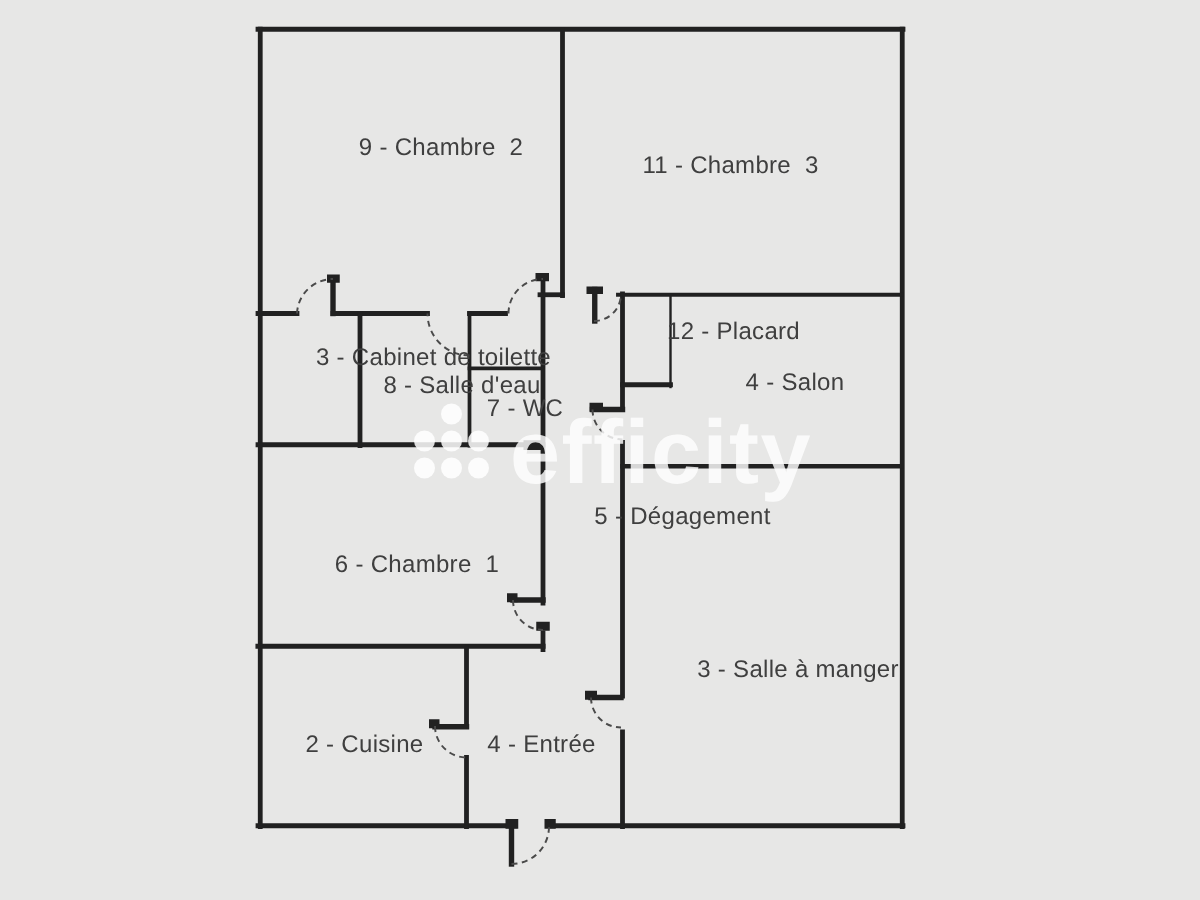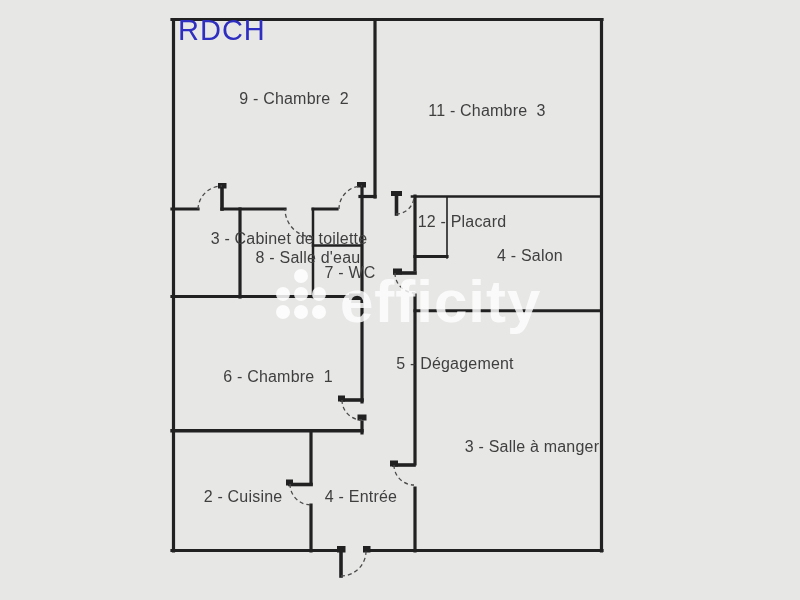--- a/index.html
+++ b/index.html
@@ -101,33 +101,32 @@
       <path d="M395,273 A20,20 0 0 0 415,293"></path>
       <path d="M394,465 A20,20 0 0 0 414,485"></path>
       <path d="M290,484 A21,21 0 0 0 311,505"></path>
       <path d="M341,576 A25,25 0 0 0 366,551.5"></path>
     </g>
   </svg>
 
   <div>
     <div class="room-label" style="left:294px;top:99px">9 - Chambre  2</div>
     <div class="room-label" style="left:487px;top:111px">11 - Chambre  3</div>
-    <div class="room-label" style="left:462px;top:222px">12 - Placard</div>
+    <div class="room-label" style="left:489px;top:222px">12 - Placard</div>
     <div class="room-label" style="left:530px;top:256px">4 - Salon</div>
     <div class="room-label" style="left:289px;top:239px">3 - Cabinet de toilette</div>
     <div class="room-label" style="left:308px;top:258px">8 - Salle d'eau</div>
     <div class="room-label" style="left:350px;top:273px">7 - WC</div>
     <div class="room-label" style="left:278px;top:377px">6 - Chambre  1</div>
-    <div class="room-label" style="left:455px;top:364px">5 - Dégagement</div>
+    <div class="room-label" style="left:455px;top:345px">5 - Dégagement</div>
     <div class="room-label" style="left:532px;top:447px">3 - Salle à manger</div>
     <div class="room-label" style="left:243px;top:497px">2 - Cuisine</div>
     <div class="room-label" style="left:361px;top:497px">4 - Entrée</div>
   </div>
 
-  <div class="floor-title">RDCH</div>
 
   <div class="watermark">
     <div class="wm-dots">
       <span class="wm-dot empty"></span>
         <span class="wm-dot"></span>
         <span class="wm-dot empty"></span>
       <span class="wm-dot"></span>
         <span class="wm-dot"></span>
         <span class="wm-dot"></span>
       <span class="wm-dot"></span>

